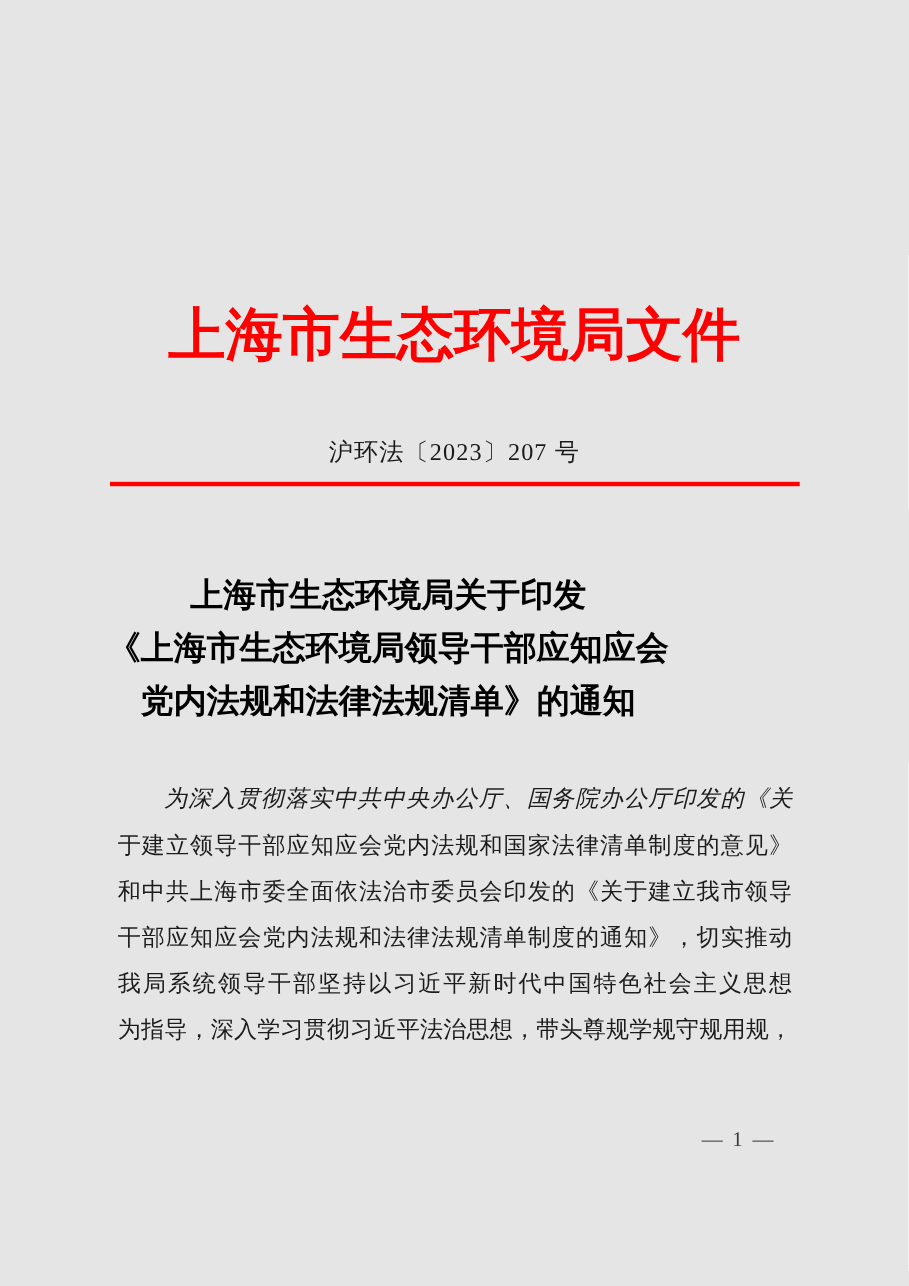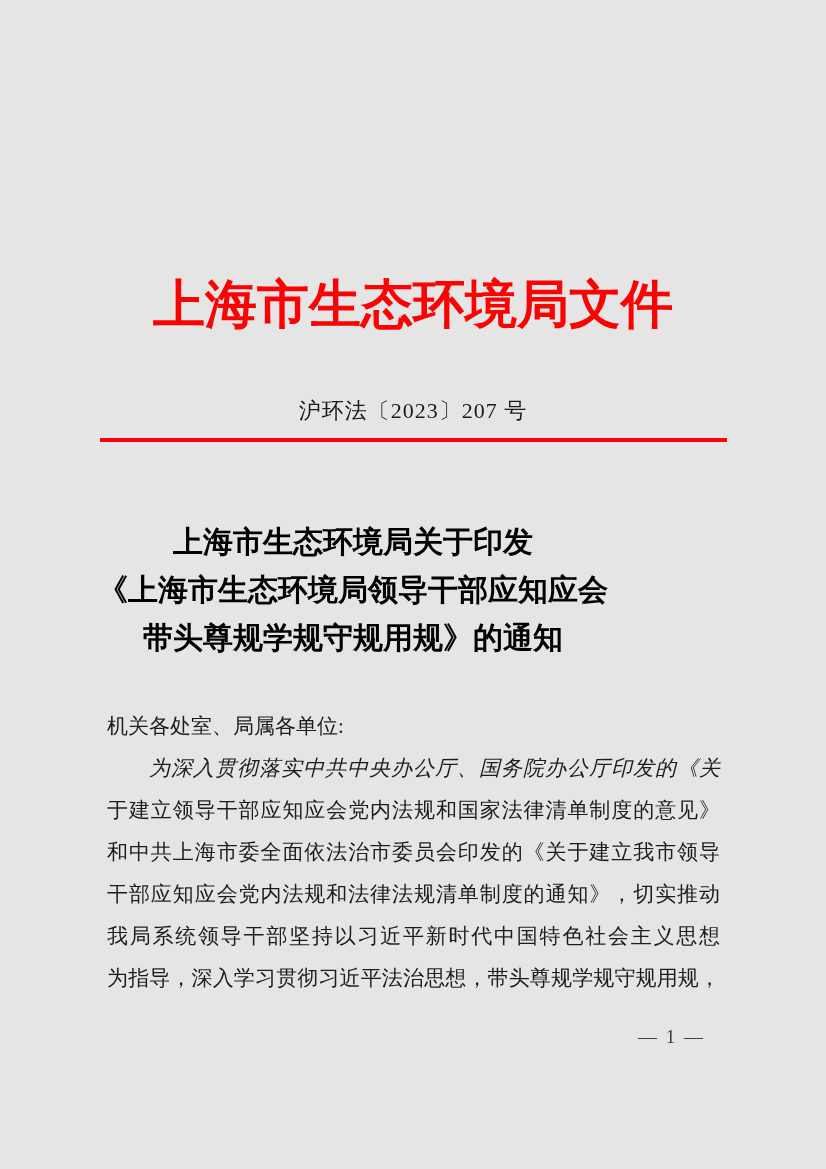--- a/index.html
+++ b/index.html
@@ -102,25 +102,24 @@
 
   <div class="agency-title">上海市生态环境局文件</div>
 
   <div class="doc-number">沪环法〔2023〕207 号</div>
 
   <div class="red-line"></div>
 
   <div class="doc-title">
     <div>上海市生态环境局关于印发</div>
     <div>《上海市生态环境局领导干部应知应会</div>
-    <div>带头尊规学规守规用规》的通知</div>
+    <div>党内法规和法律法规清单》的通知</div>
   </div>
 
   <div class="body-text">
-    <div class="body-line salutation">机关各处室、局属各单位:</div>
     <div class="body-line indent">为深入贯彻落实中共中央办公厅、国务院办公厅印发的《关</div>
     <div class="body-line">于建立领导干部应知应会党内法规和国家法律清单制度的意见》</div>
     <div class="body-line">和中共上海市委全面依法治市委员会印发的《关于建立我市领导</div>
     <div class="body-line">干部应知应会党内法规和法律法规清单制度的通知》，切实推动</div>
     <div class="body-line">我局系统领导干部坚持以习近平新时代中国特色社会主义思想</div>
     <div class="body-line">为指导，深入学习贯彻习近平法治思想，带头尊规学规守规用规，</div>
   </div>
 
   <div class="page-number">— 1 —</div>
 

